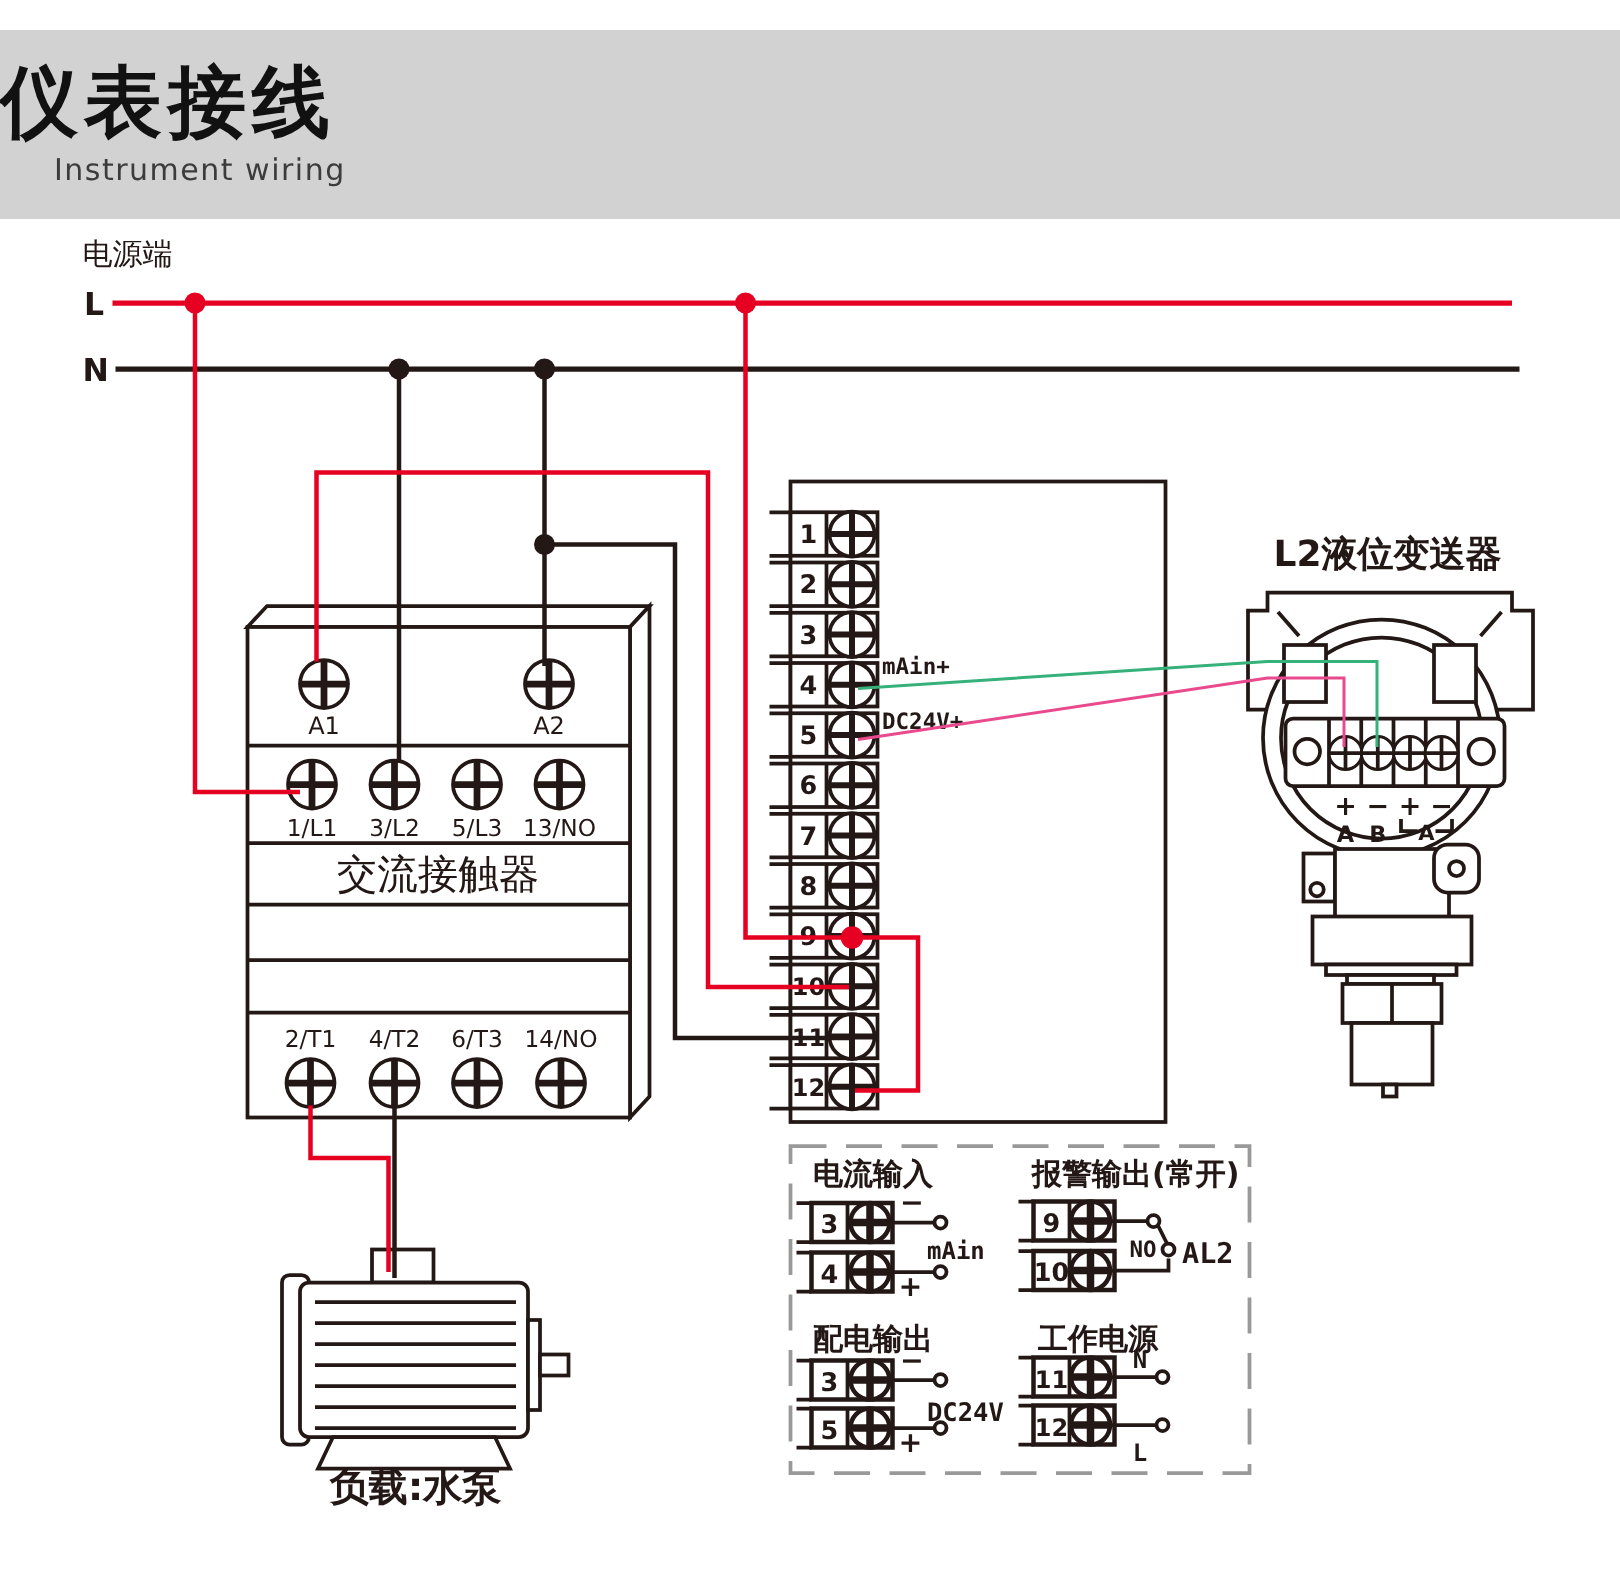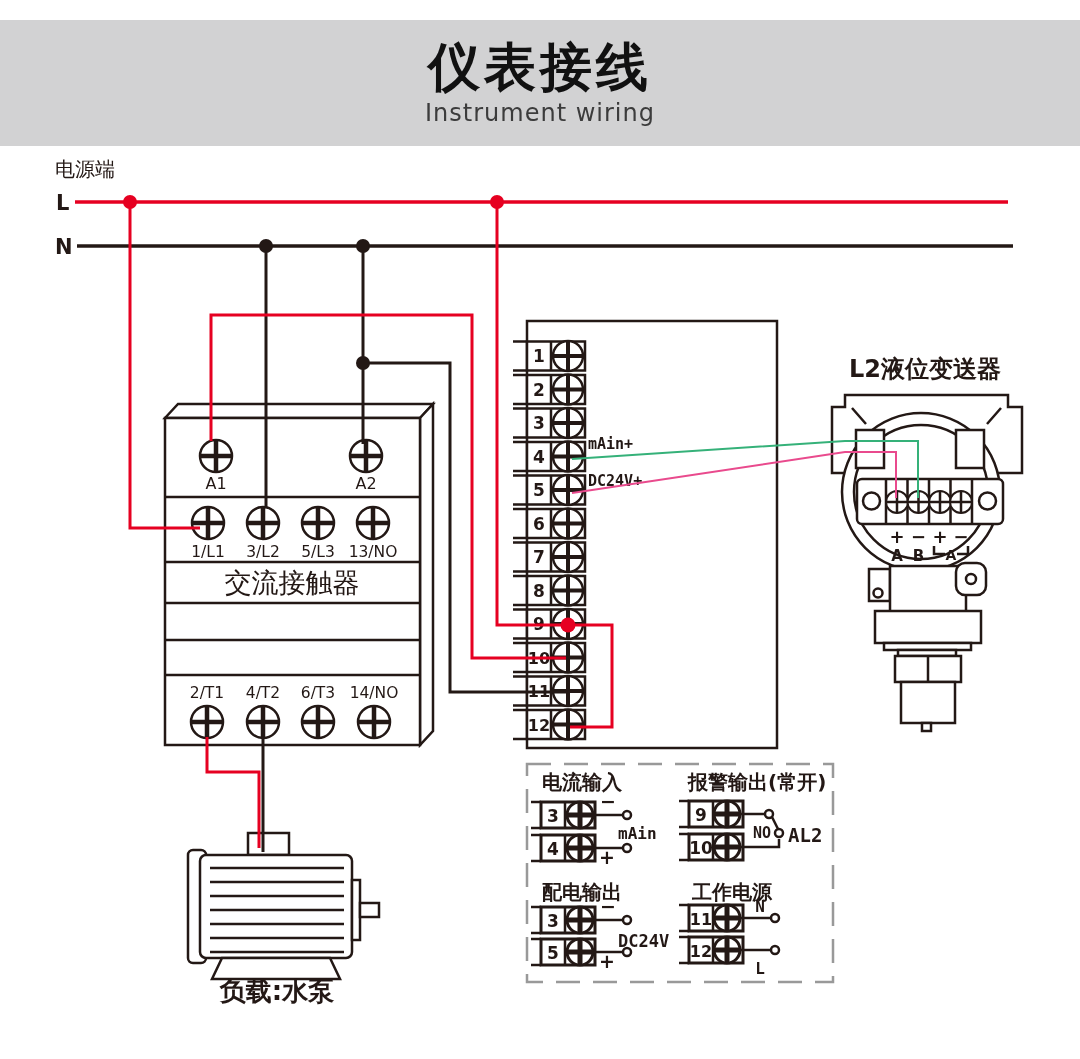--- a/index.html
+++ b/index.html
@@ -1,21 +1,21 @@
 <!DOCTYPE html>
 <html><head>
 <meta charset="utf-8">
 <style>
   html,body{margin:0;padding:0;background:#fff;}
   body{width:1080px;height:1059px;position:relative;overflow:hidden;
        font-family:"DejaVu Sans","Liberation Sans",sans-serif;}
   .banner{position:absolute;left:0;top:20px;width:1080px;height:126px;background:#d2d2d3;
-          display:flex;flex-direction:column;align-items:center;justify-content:center;}
+          display:flex;flex-direction:column;align-items:flex-start;justify-content:center;}
   .banner-title{font-size:52px;font-weight:bold;color:#111;letter-spacing:4px;line-height:1.1;}
-  .banner-sub{font-size:24px;color:#3c3c3c;margin-top:2px;letter-spacing:1px;}
+  .banner-sub{font-size:20px;color:#3c3c3c;margin-top:2px;letter-spacing:1px;margin-left:36px;}
   svg{position:absolute;left:0;top:0;}
   
   .ln{stroke:#231815;stroke-width:2.5;fill:none;stroke-linejoin:miter;}
   .lnf{stroke:#231815;stroke-width:2.5;fill:#fff;stroke-linejoin:miter;}
   .lnf3{stroke:#231815;stroke-width:3;fill:#fff;}
   .wr{stroke:#e60021;stroke-width:3;fill:none;}
   .wb{stroke:#231815;stroke-width:3;fill:none;}
   .wg{stroke:#35b179;stroke-width:2;fill:none;}
   .wm{stroke:#e94a8d;stroke-width:2;fill:none;}
   .rail{stroke-width:3.5;}

